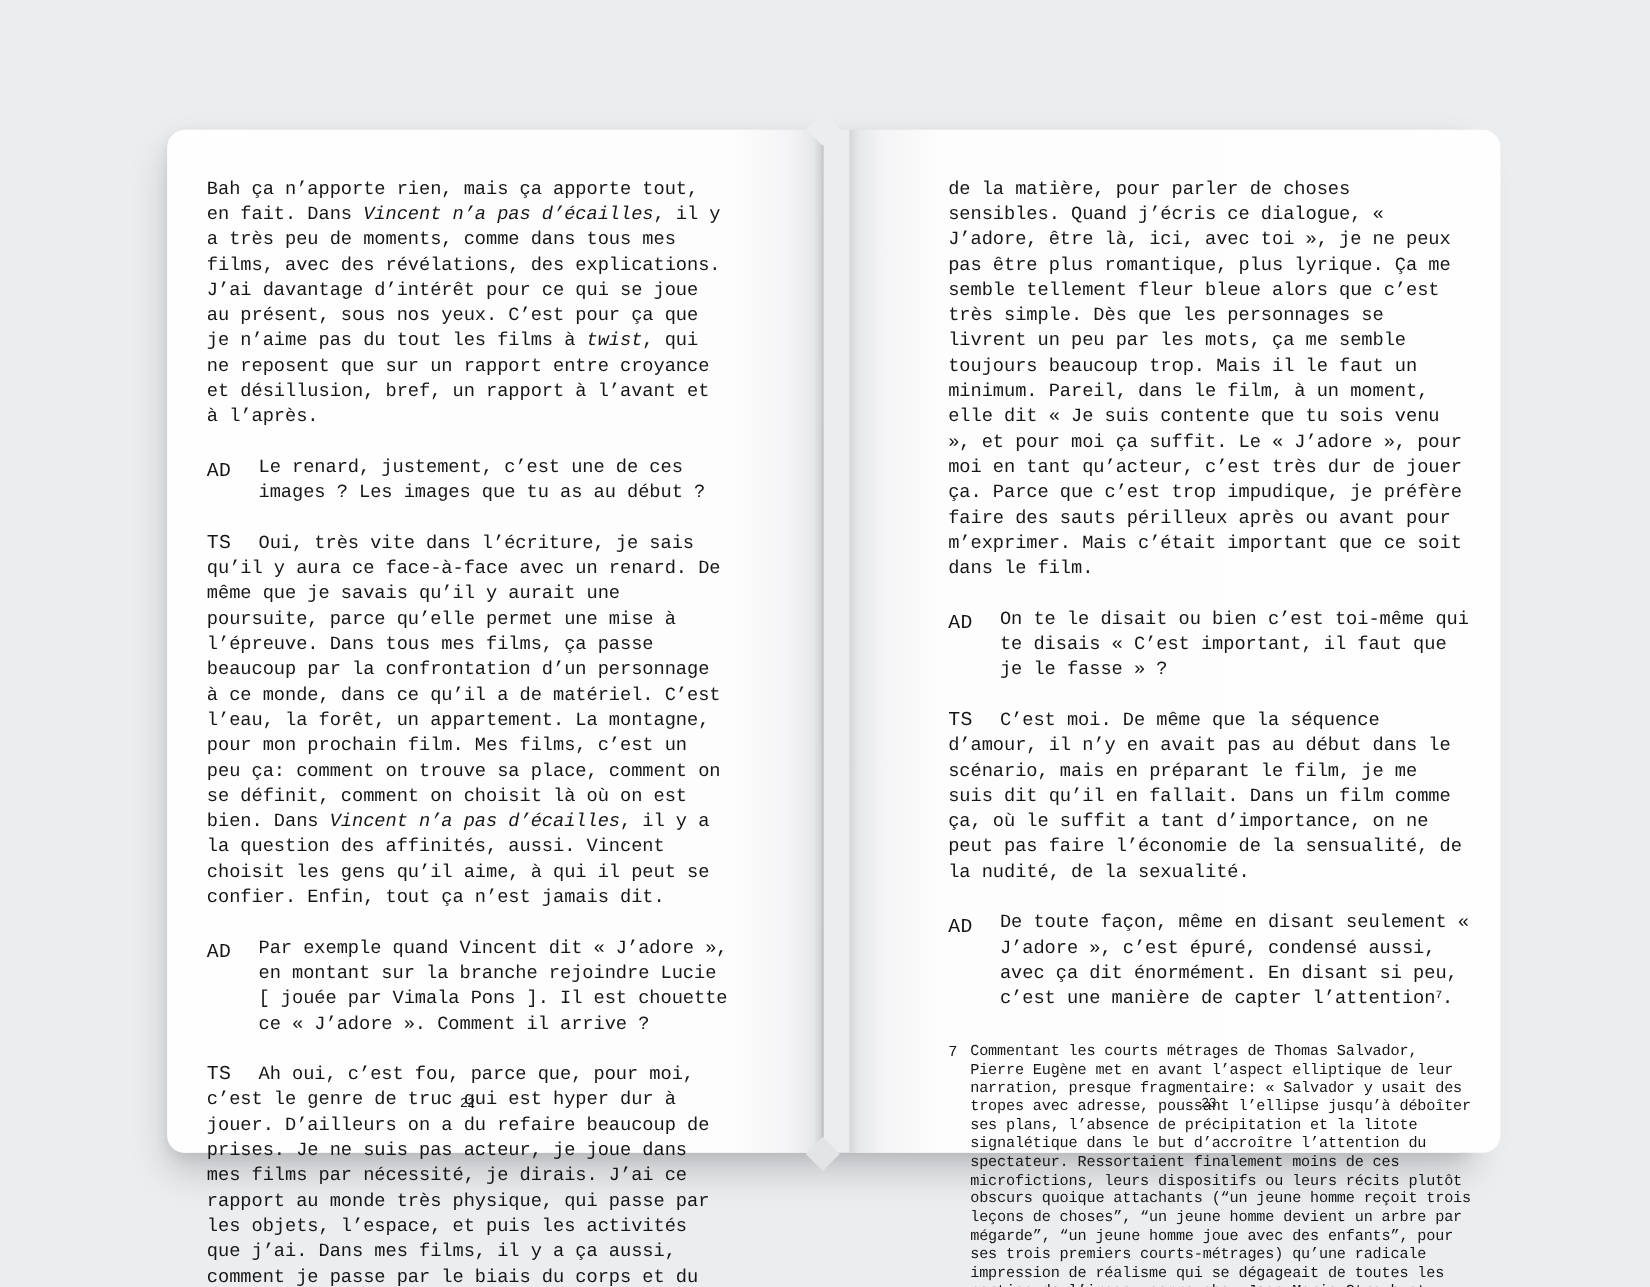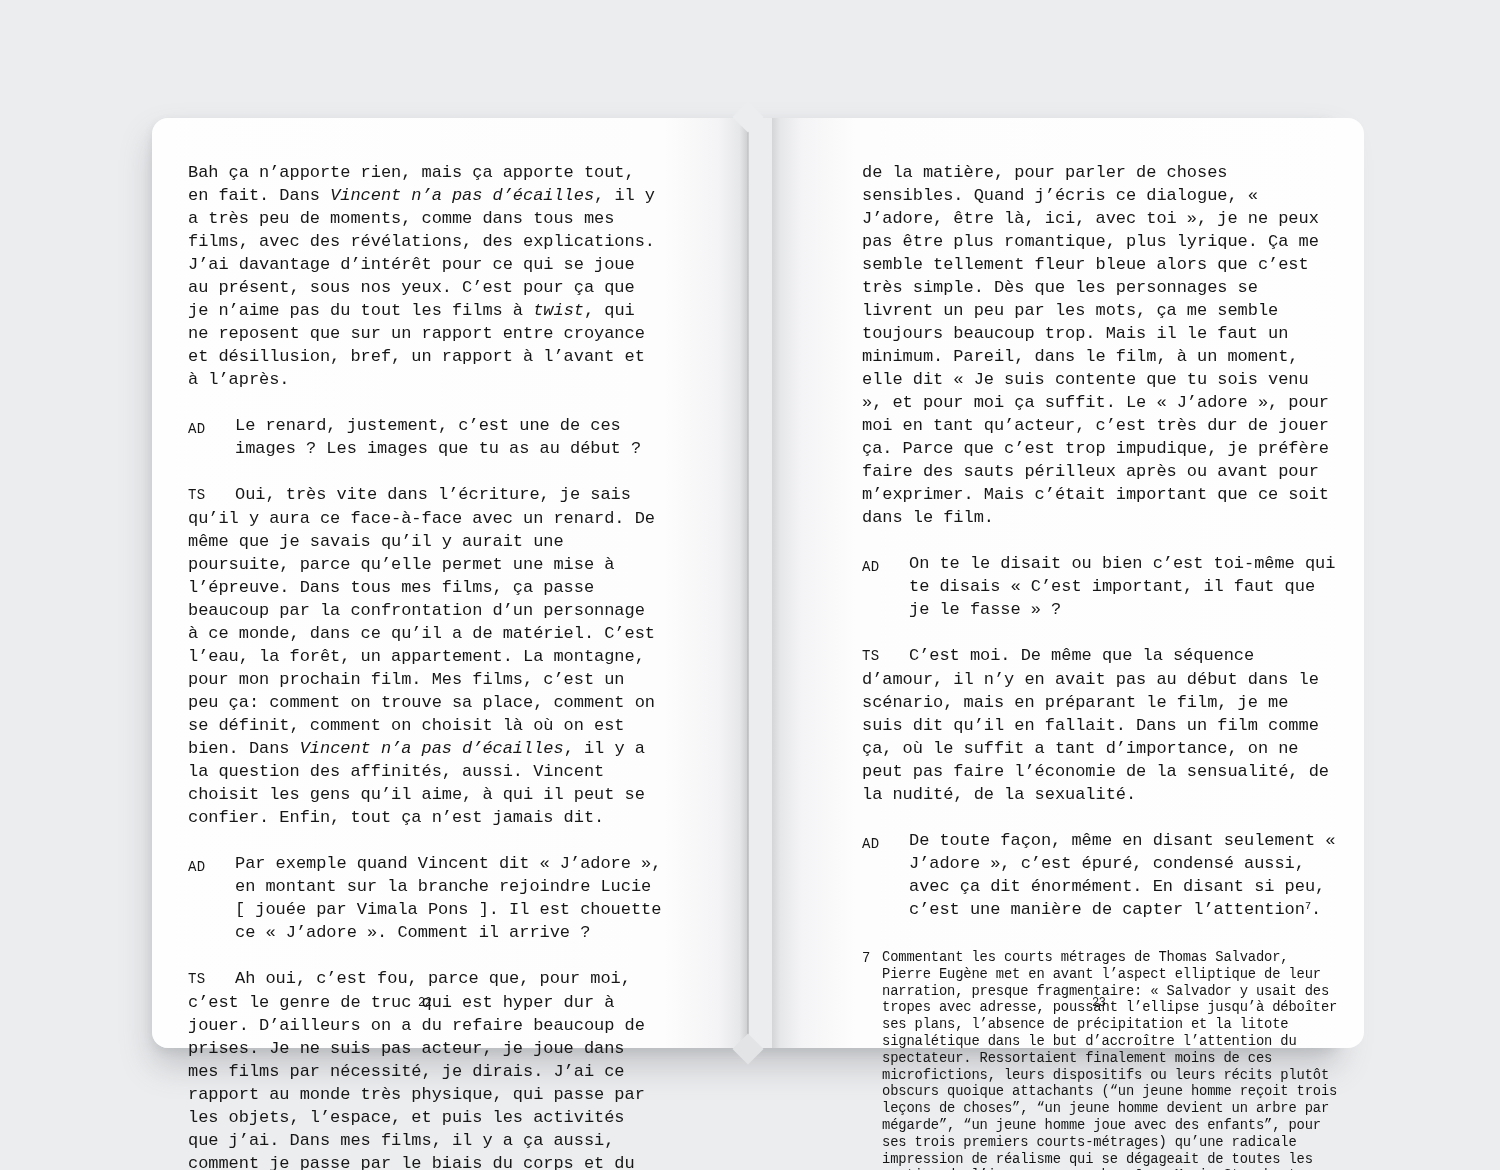--- a/index.html
+++ b/index.html
@@ -56,21 +56,21 @@
 
   .block{margin:0;}
   .block + .block{margin-top:23px;}
 
   
   .q{position:relative;padding-left:47px;}
   .q .label{position:absolute;left:0;top:4px;}
   
   .a .label{display:inline-block;width:47px;}
   .label{
-    font-size:14px;letter-spacing:0.4px;color:var(--ink);
+    font-size:18px;letter-spacing:0.4px;color:var(--ink);
   }
 
   .it{font-style:italic;}
   .sup{font-size:0.6em;position:relative;top:-0.5em;line-height:0;}
 
   .fn{
     position:relative;margin-top:29px;padding-left:20px;width:478px;
     font-size:13.8px;line-height:16.8px;letter-spacing:-0.15px;
   }
   .fn .fn-num{position:absolute;left:0;top:1px;}

